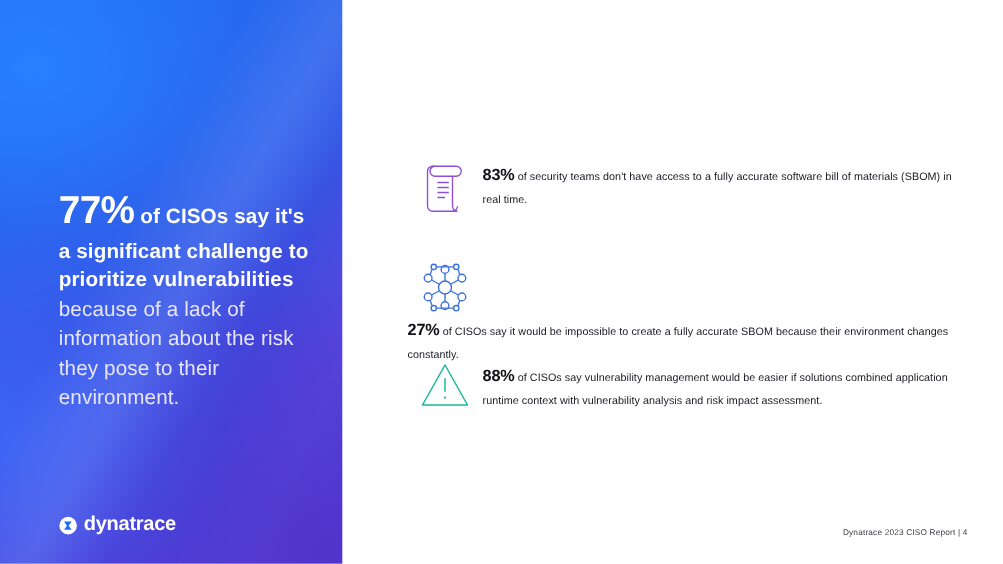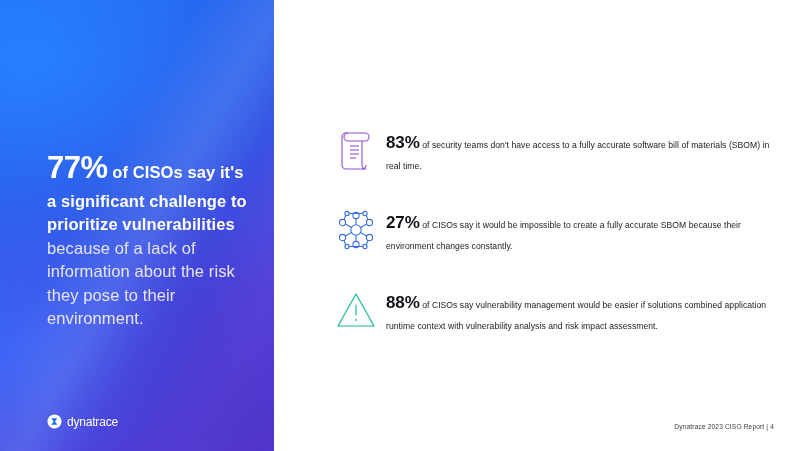--- a/index.html
+++ b/index.html
@@ -104,22 +104,23 @@
     align-items: center;
     gap: 5px;
   }
   .logo-mark {
     width: 15px;
     height: 15px;
     flex: none;
   }
   .logo-text {
     color: #ffffff;
-    font-size: 12px;
+    font-size: 16px;
     letter-spacing: -0.2px;
+    font-weight: bold;
   }
 
   
   .right-panel {
     position: absolute;
     left: 274px;
     top: 0;
     width: 528px;
     height: 451px;
     background: #ffffff;
@@ -138,27 +139,27 @@
     align-items: flex-start;
   }
   .stat-text {
     font-size: 8.6px;
     line-height: 1.82;
     color: #1a1a22;
     letter-spacing: 0.05px;
   }
   .stat-text .big {
     font-weight: bold;
-    font-size: 17px;
+    font-size: 13px;
     color: #111118;
     letter-spacing: -0.1px;
   }
 
   #row-1 { left: 52px; top: 128px; width: 450px; }
-  #row-2 { left: 52px; top: 208px; width: 450px; }
+  #row-2 { left: 52px; top: 208px; width: 450px; flex-direction: column; }
   #row-3 { left: 52px; top: 288px; width: 450px; align-items: center; }
 
   .footer {
     position: absolute;
     right: 28px;
     bottom: 21px;
     font-size: 6.6px;
     color: #3a3a44;
     letter-spacing: 0.15px;
   }

